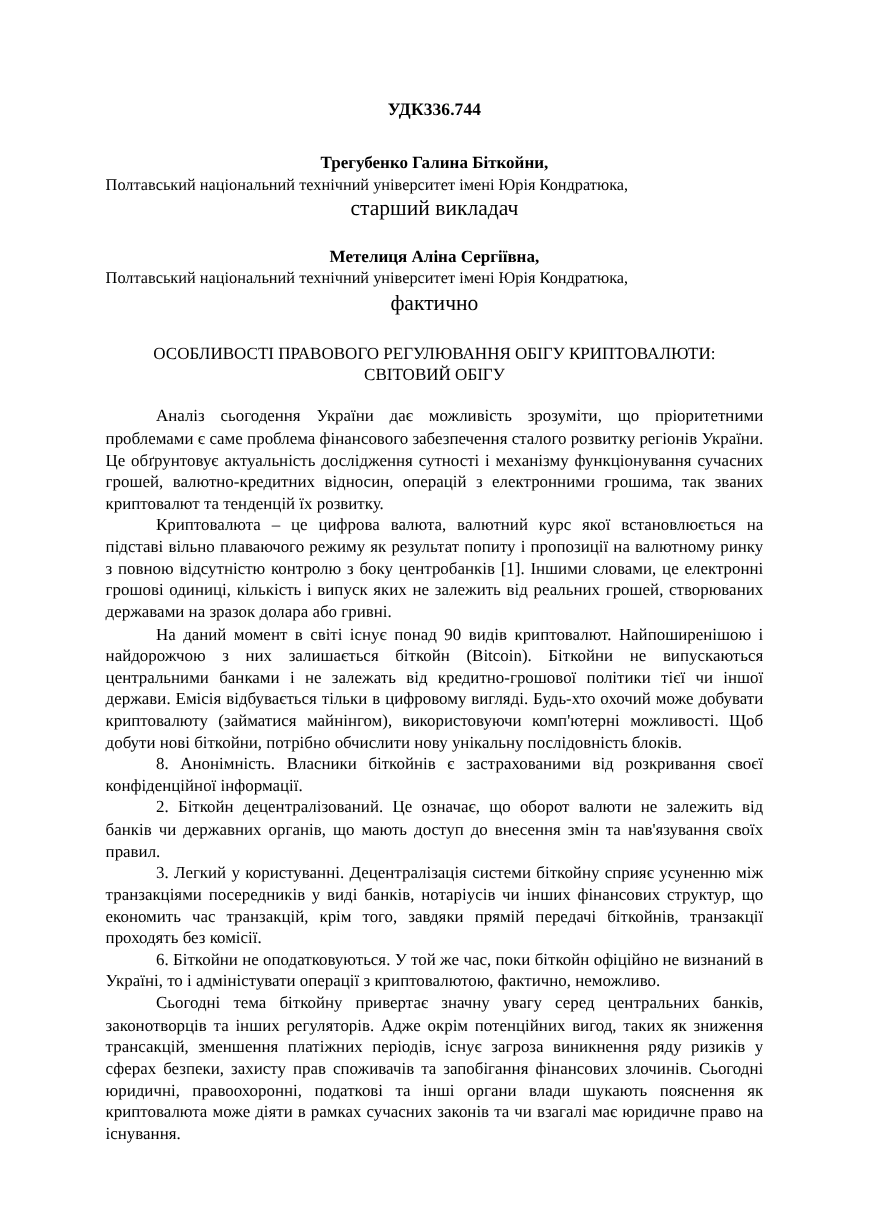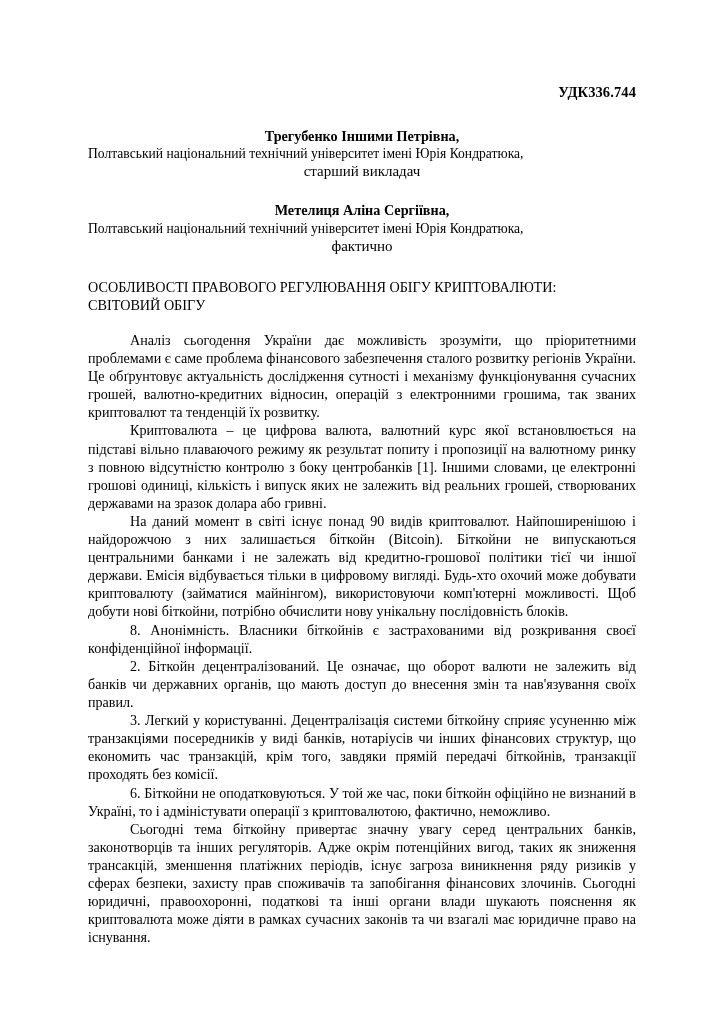--- a/index.html
+++ b/index.html
@@ -24,45 +24,45 @@
     position: absolute;
     left: 88px;
     top: 84px;
     width: 548px;
   }
   .udk {
     font-weight: bold;
     font-size: 14.5px;
     letter-spacing: 0.1px;
     margin: 0 0 26px 0;
-    text-align: right;
+    text-align: center;
   }
   .author-block {
     margin: 0 0 20px 0;
   }
   .author-name {
     text-align: center;
     font-weight: bold;
     font-size: 14.2px;
     line-height: 1.28;
     margin: 0;
   }
   .author-affil {
     font-size: 13.6px;
     line-height: 1.27;
     margin: 0;
   }
   .author-role {
     text-align: center;
-    font-size: 15px;
+    font-size: 18px;
     line-height: 1.27;
     margin: 0;
   }
   .doc-title {
-    text-align: left;
+    text-align: center;
     font-size: 14.2px;
     line-height: 1.3;
     margin: 22px 0 16px 0;
   }
   .doc-title .tl {
     display: block;
   }
   .body-text p {
     margin: 0;
     text-align: justify;
@@ -75,21 +75,21 @@
 </style>
 </head>
 <body>
 
 <div class="page">
   <div class="content">
 
     <div class="udk">УДК336.744</div>
 
     <div class="author-block">
-      <div class="author-name">Трегубенко Іншими Петрівна,</div>
+      <div class="author-name">Трегубенко Галина Біткойни,</div>
       <div class="author-affil">Полтавський національний технічний університет імені Юрія Кондратюка,</div>
       <div class="author-role">старший викладач</div>
     </div>
 
     <div class="author-block">
       <div class="author-name">Метелиця Аліна Сергіївна,</div>
       <div class="author-affil">Полтавський національний технічний університет імені Юрія Кондратюка,</div>
       <div class="author-role">фактично</div>
     </div>
 

